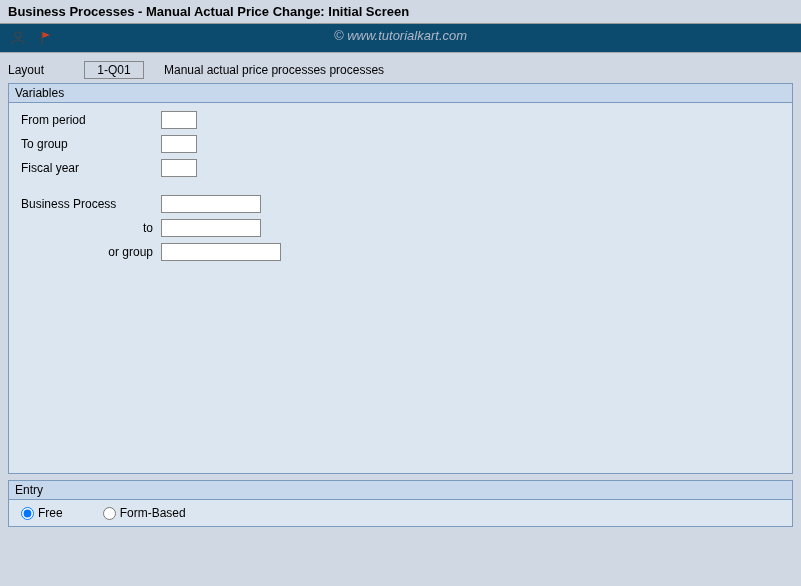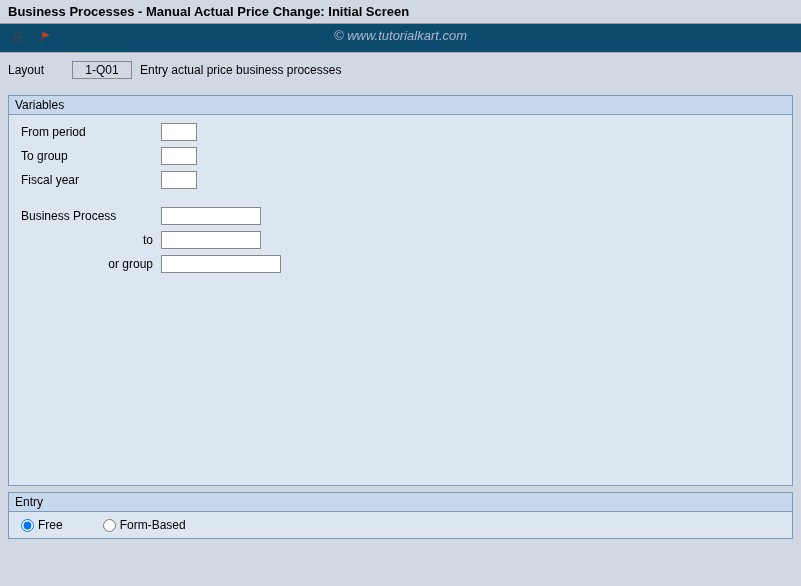--- a/index.html
+++ b/index.html
@@ -45,22 +45,22 @@
       pointer-events: none;
       white-space: nowrap;
     }
     .main-content {
       padding: 8px;
       background: #d0d8e4;
     }
     .layout-row {
       display: flex;
       align-items: center;
-      gap: 4px;
-      margin-bottom: 16px;
+      gap: 16px;
+      margin-bottom: 4px;
     }
     .layout-label {
       font-size: 12px;
       color: #000;
       min-width: 60px;
     }
     .layout-value {
       background: #d0d8e4;
       border: 1px solid #888;
       padding: 1px 4px;
@@ -169,21 +169,21 @@
     </svg>
   </div>
   <div class="watermark">© www.tutorialkart.com</div>
 </div>
 
 <div class="main-content">
 
   <div class="layout-row">
     <span class="layout-label">Layout</span>
     <span class="layout-value">1-Q01</span>
-    <span class="layout-desc">Entry actual price business processes</span>
+    <span class="layout-desc">Manual actual price processes processes</span>
   </div>
 
   <div class="section-box">
     <div class="section-header">Variables</div>
     <div class="section-body" style="min-height: 370px;">
 
       <div class="form-row">
         <span class="form-label">From period</span>
         <input class="form-input form-input-small" type="text" value="" style="">
       </div>

